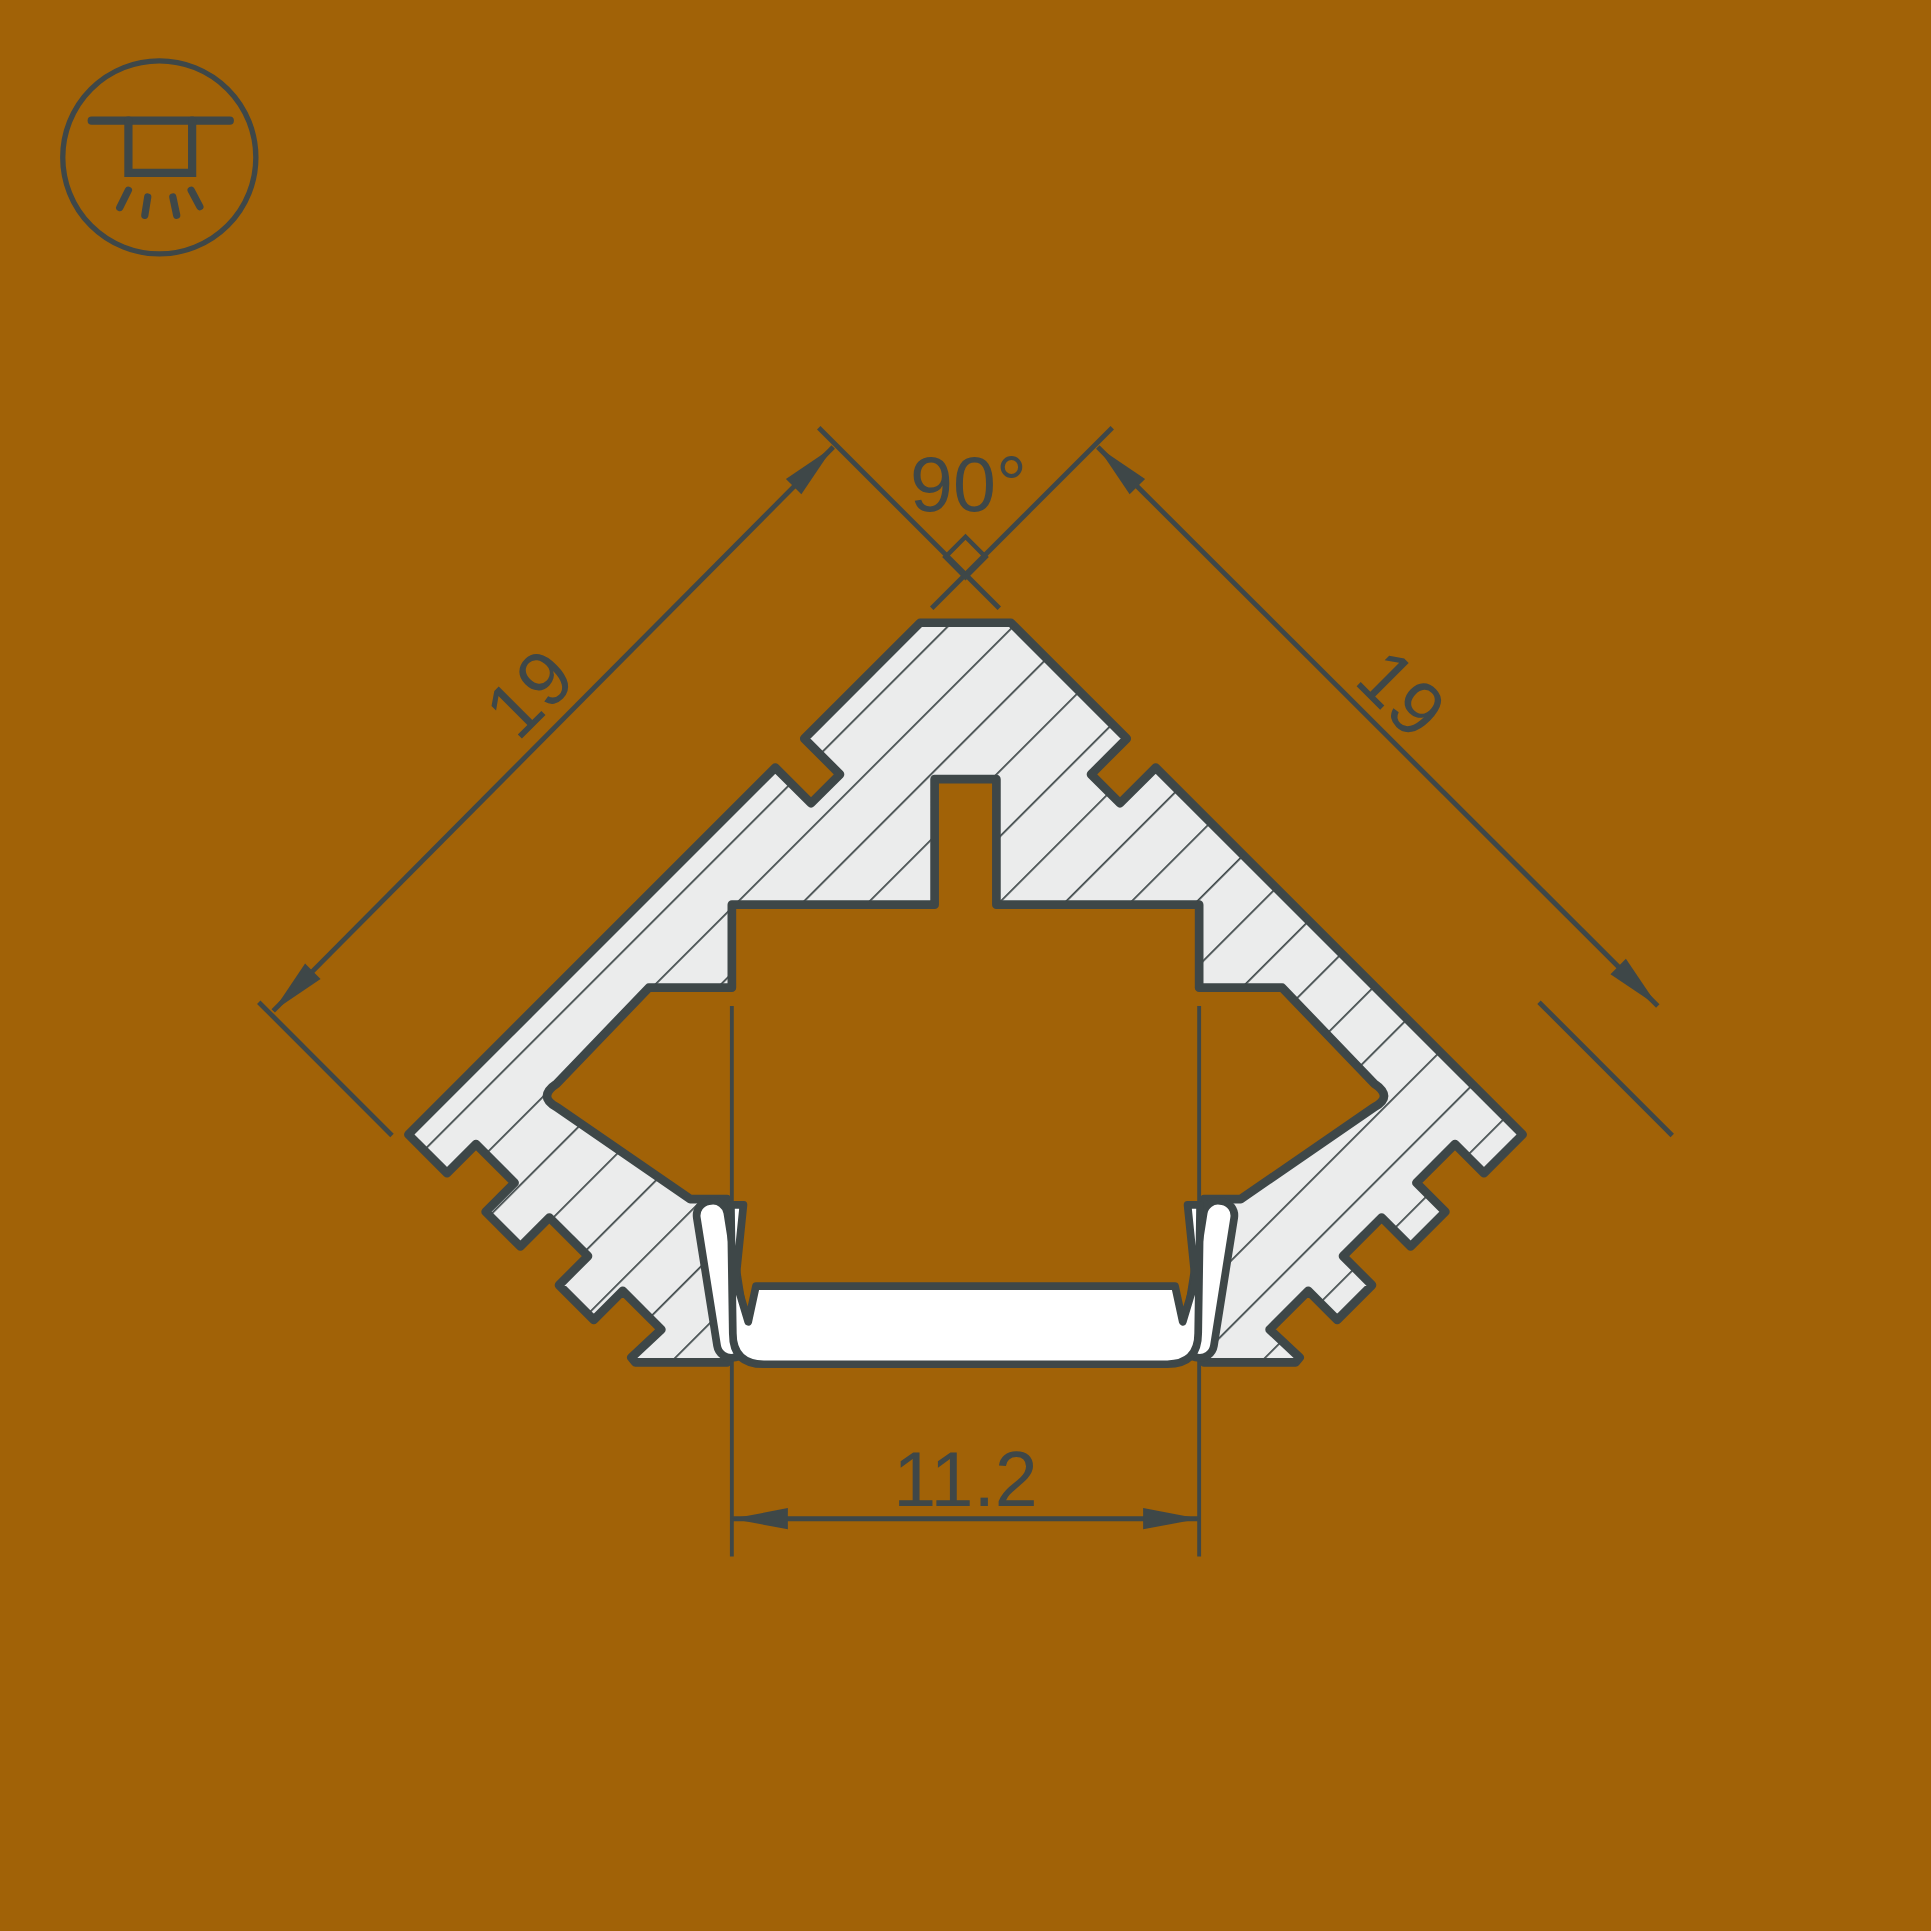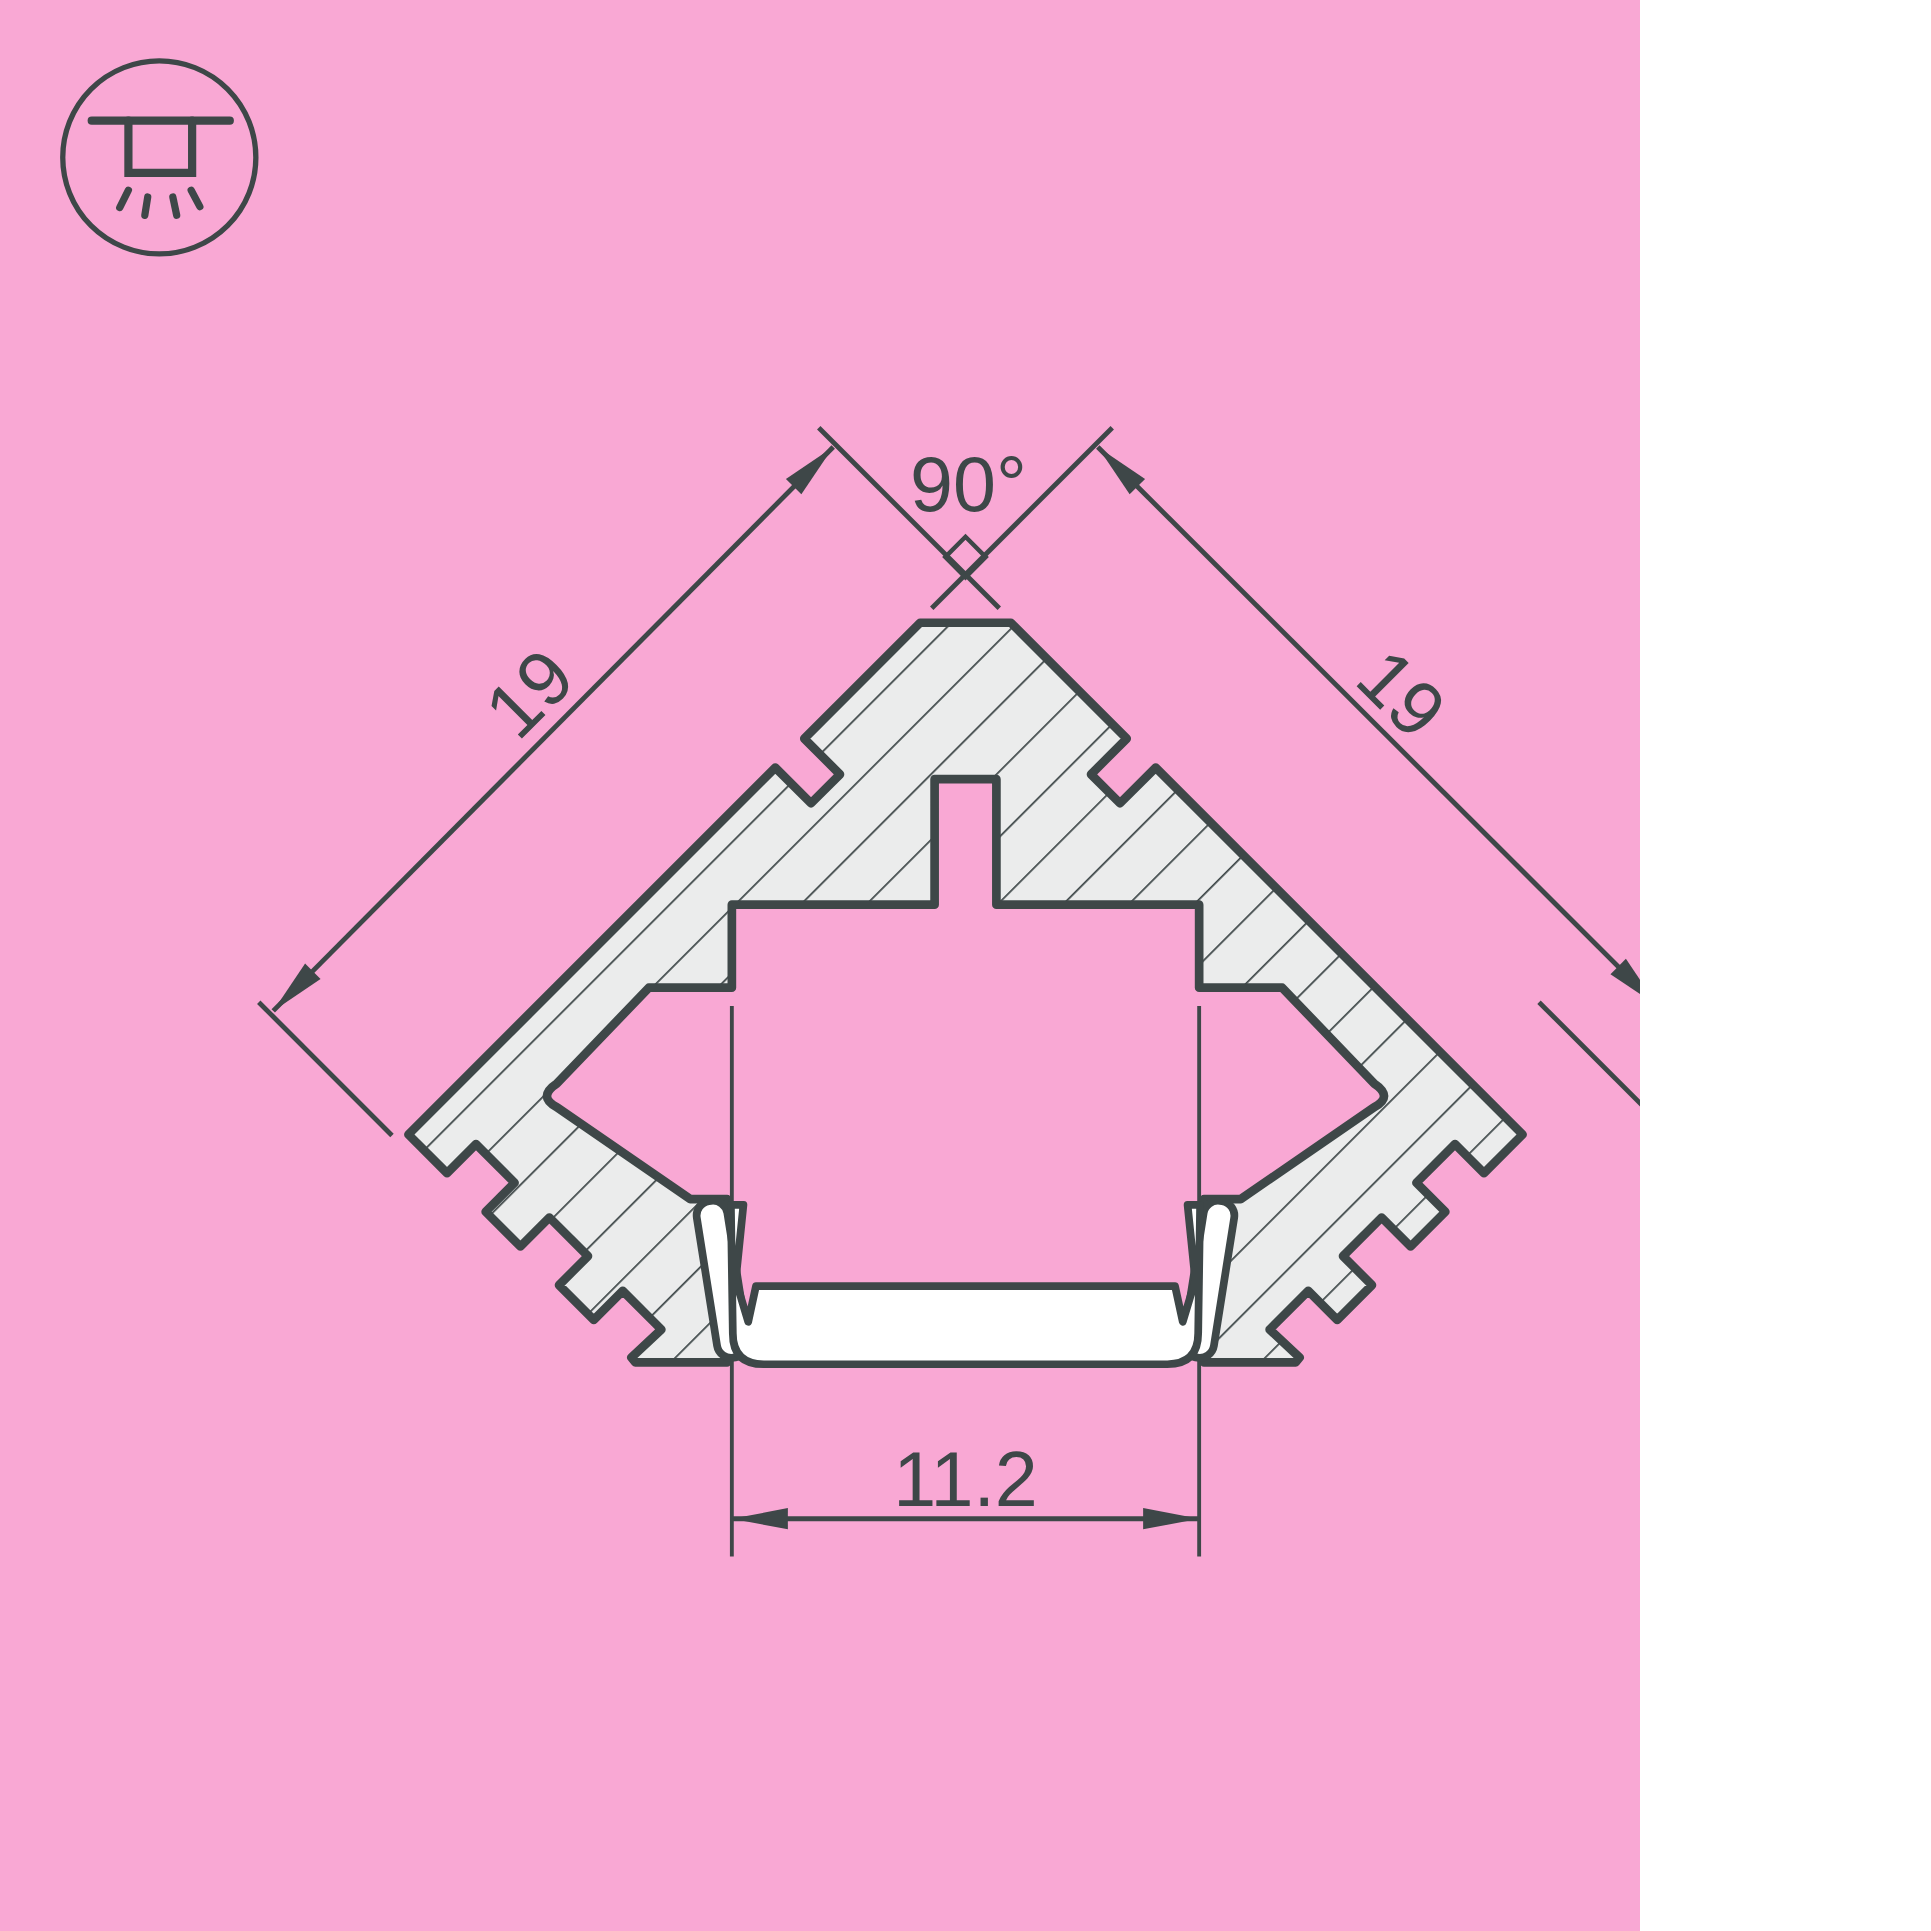--- a/index.html
+++ b/index.html
@@ -1,16 +1,16 @@
 <!DOCTYPE html>
 <html><head>
 <meta charset="utf-8">
 <style>
   html,body{margin:0;padding:0;background:#ffffff;}
-  #stage{position:relative;width:1640px;height:1931px;background:#f9a8d4;overflow:hidden;
+  #stage{position:relative;width:1931px;height:1931px;background:#a16207;overflow:hidden;
          font-family:"Liberation Sans",sans-serif;}
   svg{display:block}
   text{font-family:"Liberation Sans",sans-serif;fill:#3e4748;}
   .dim-label{font-size:80px;}
 </style>
 </head>
 <body>
 
 <div id="stage">
 <svg width="1931" height="1931" viewBox="0 0 2000 2000">

